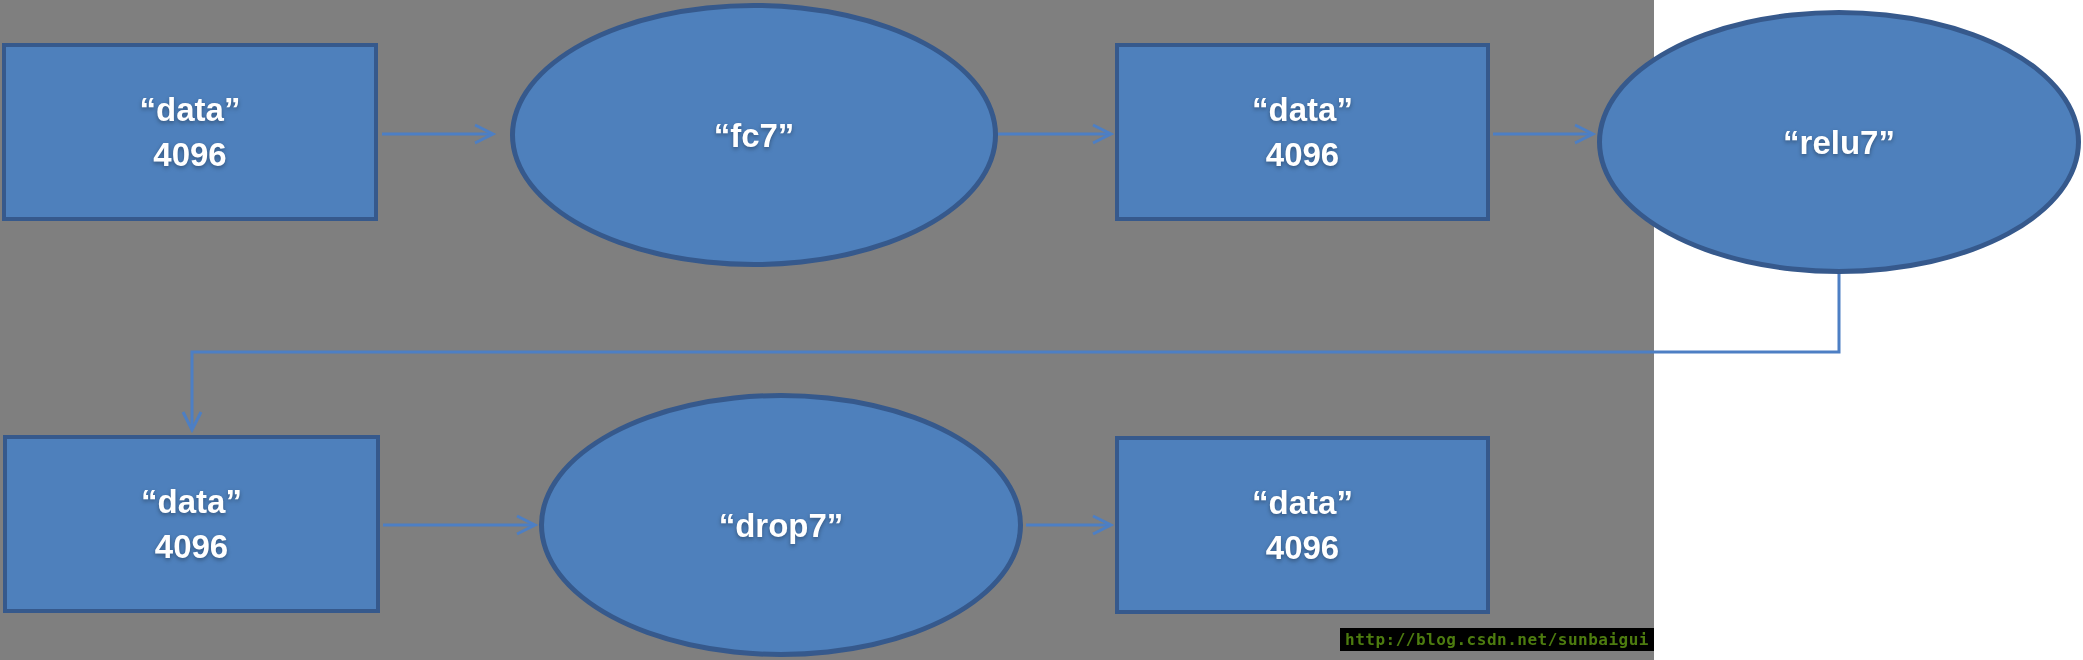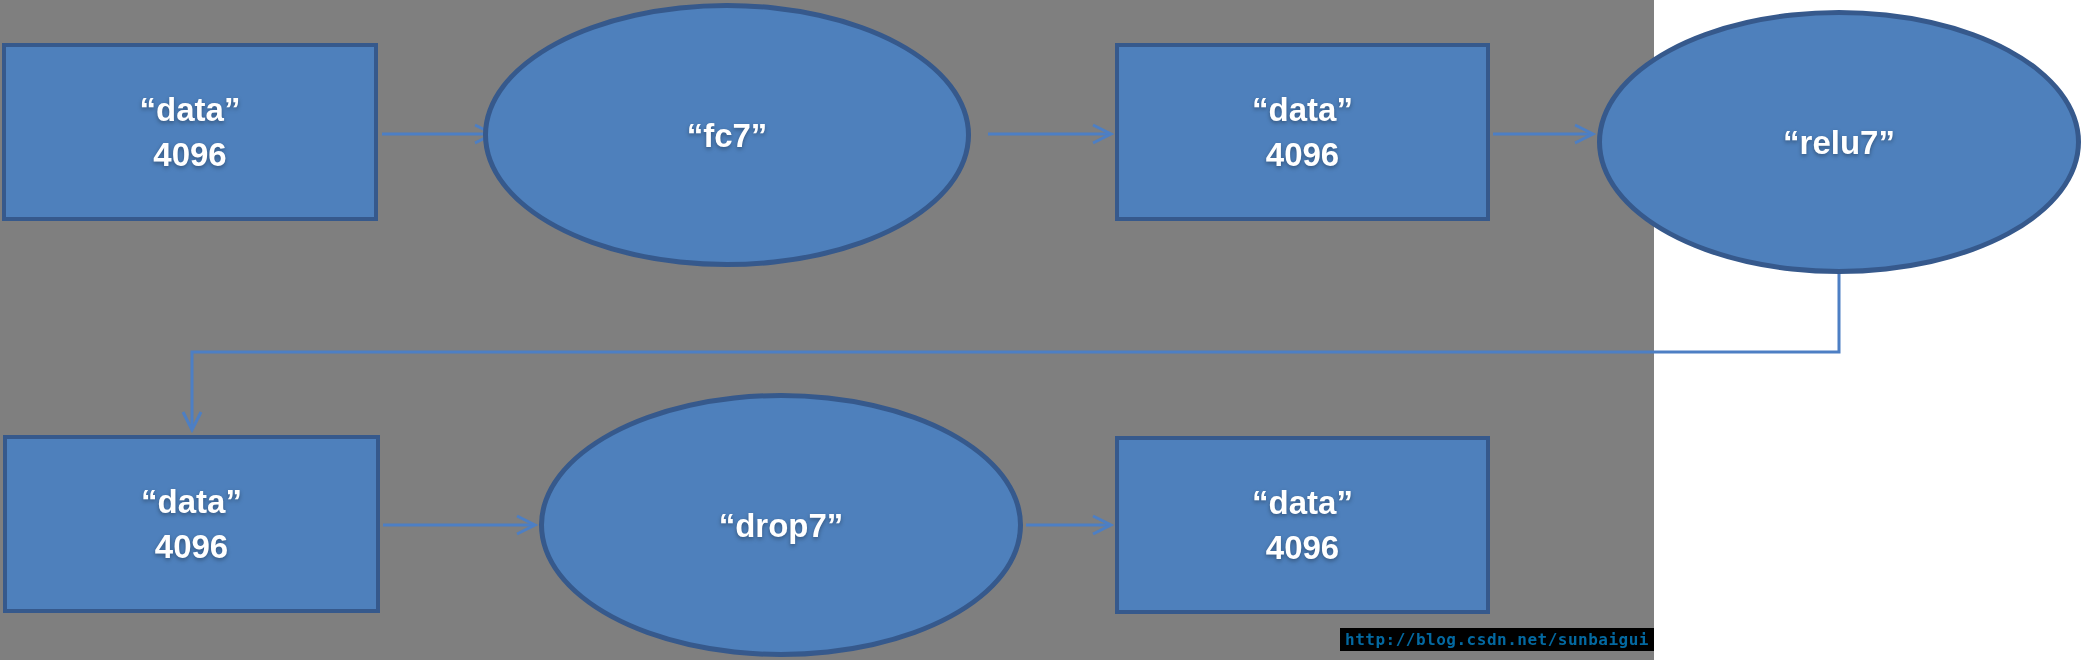--- a/index.html
+++ b/index.html
@@ -31,33 +31,33 @@
     font-size: 33px;
     line-height: 45px;
     text-align: center;
     text-shadow: 0 2px 4px rgba(0,0,0,0.35);
   }
   .rect { border: 4px solid #36598c; }
   .ellipse { border: 5px solid #36598c; border-radius: 50%; }
 
   
   .n0 { left: 2px;    top: 43px;  width: 376px; height: 178px; }
-  .n1 { left: 483px;  top: 3px;   width: 488px; height: 264px; }
+  .n1 { left: 510px;  top: 3px;   width: 488px; height: 264px; }
   .n2 { left: 1115px; top: 43px;  width: 375px; height: 178px; }
   .n3 { left: 1597px; top: 10px;   width: 484px; height: 264px; }
   .n4 { left: 3px;    top: 435px; width: 377px; height: 178px; }
   .n5 { left: 539px;  top: 393px; width: 484px; height: 264px; }
   .n6 { left: 1115px; top: 436px; width: 375px; height: 178px; }
 
   .watermark {
     position: absolute;
     right: 0; top: 628px;
     height: 23px;
     background: #000000;
-    color: #0369a1;
+    color: #4d7c0f;
     font-family: "DejaVu Sans Mono", monospace;
     font-size: 16px;
     line-height: 23px;
     padding: 0 5px;
     letter-spacing: 0.5px;
     white-space: nowrap;
   }
 </style>
 </head>
 <body>

